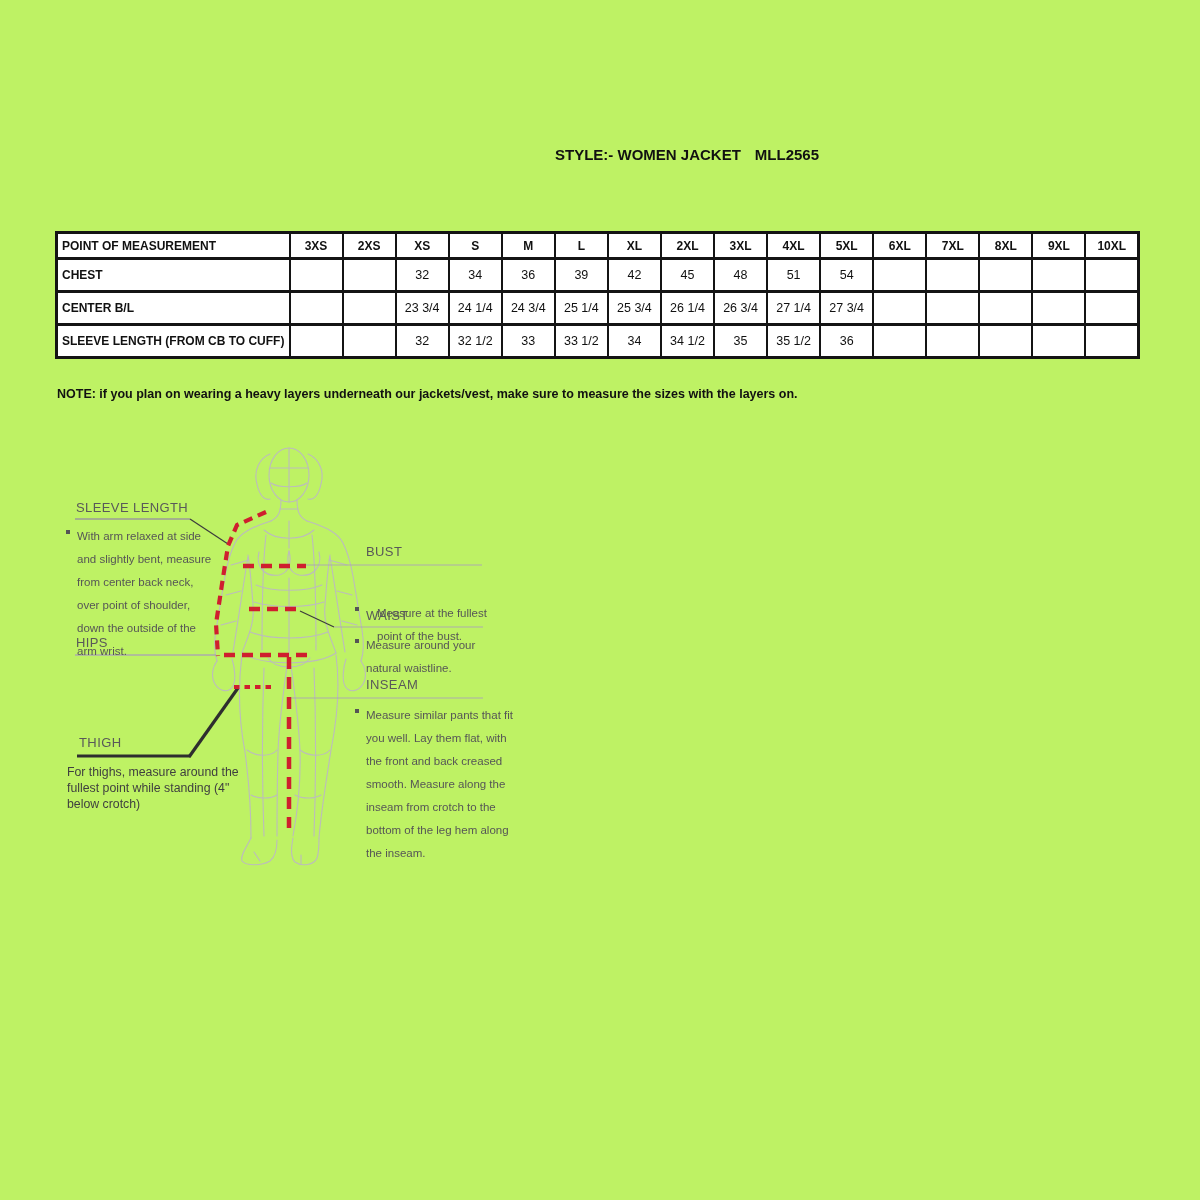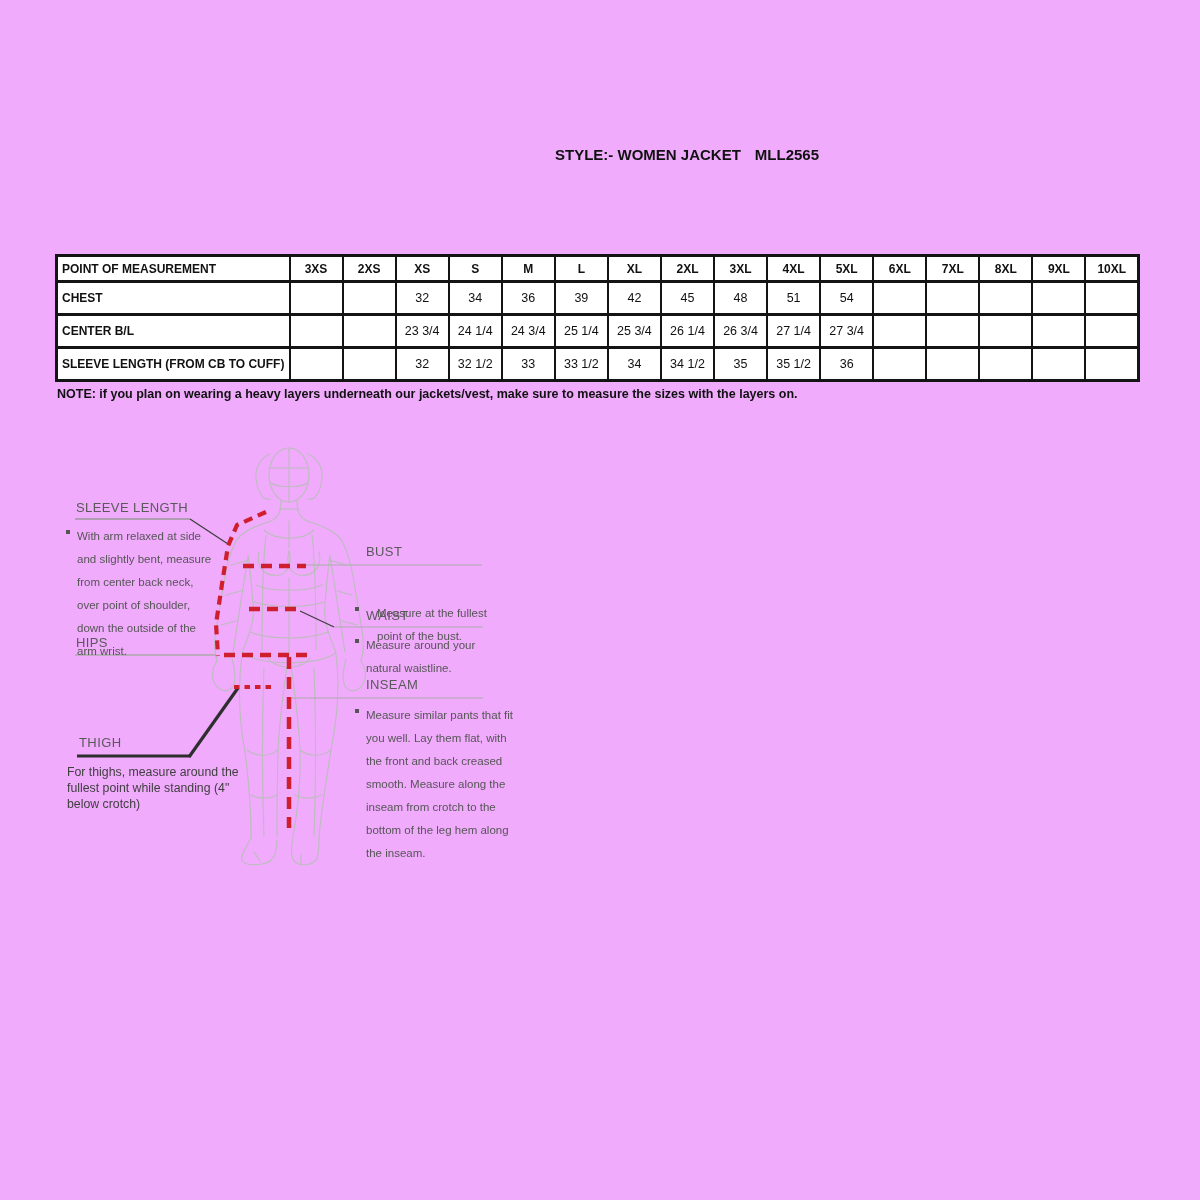--- a/index.html
+++ b/index.html
@@ -4,26 +4,26 @@
 <style>
   :root{
     --red:#cf1f2e;
     --fig:#bcbcbc;
     --label:#595959;
     --body:#565656;
   }
   *{margin:0;padding:0;box-sizing:border-box;}
   html,body{background:#ffffff;}
   body{font-family:"Liberation Sans", sans-serif;}
-  .page{position:relative;width:1200px;height:1200px;background:#f0abfc;overflow:hidden;}
+  .page{position:relative;width:1200px;height:1200px;background:#bef264;overflow:hidden;}
 
   .title{position:absolute;left:555px;top:146px;font-size:15px;font-weight:bold;color:#111;white-space:nowrap;}
   .title .code{margin-left:14px;}
 
-  table.size-table{position:absolute;left:55px;top:254px;width:1085px;border-collapse:collapse;table-layout:fixed;background:#fff;border:3px solid #141414;}
+  table.size-table{position:absolute;left:55px;top:231px;width:1085px;border-collapse:collapse;table-layout:fixed;background:#fff;border:3px solid #141414;}
   table.size-table th, table.size-table td{border:2px solid #141414;font-size:12px;color:#111;overflow:hidden;white-space:nowrap;}
   table.size-table thead th{height:26px;text-align:center;font-weight:bold;}
   table.size-table thead th.pom{text-align:left;padding-left:4px;}
   table.size-table tbody tr{height:33px;}
   table.size-table tbody th{text-align:left;padding-left:4px;font-weight:bold;border-top-width:3px;margin-top:38px;}
   table.size-table tbody td{text-align:center;font-weight:normal;font-size:12.5px;border-top-width:3px;}
   col.c-label{width:233px;}
 
   .note{position:absolute;left:57px;top:387px;font-size:12.5px;font-weight:bold;color:#111;white-space:nowrap;}
 

